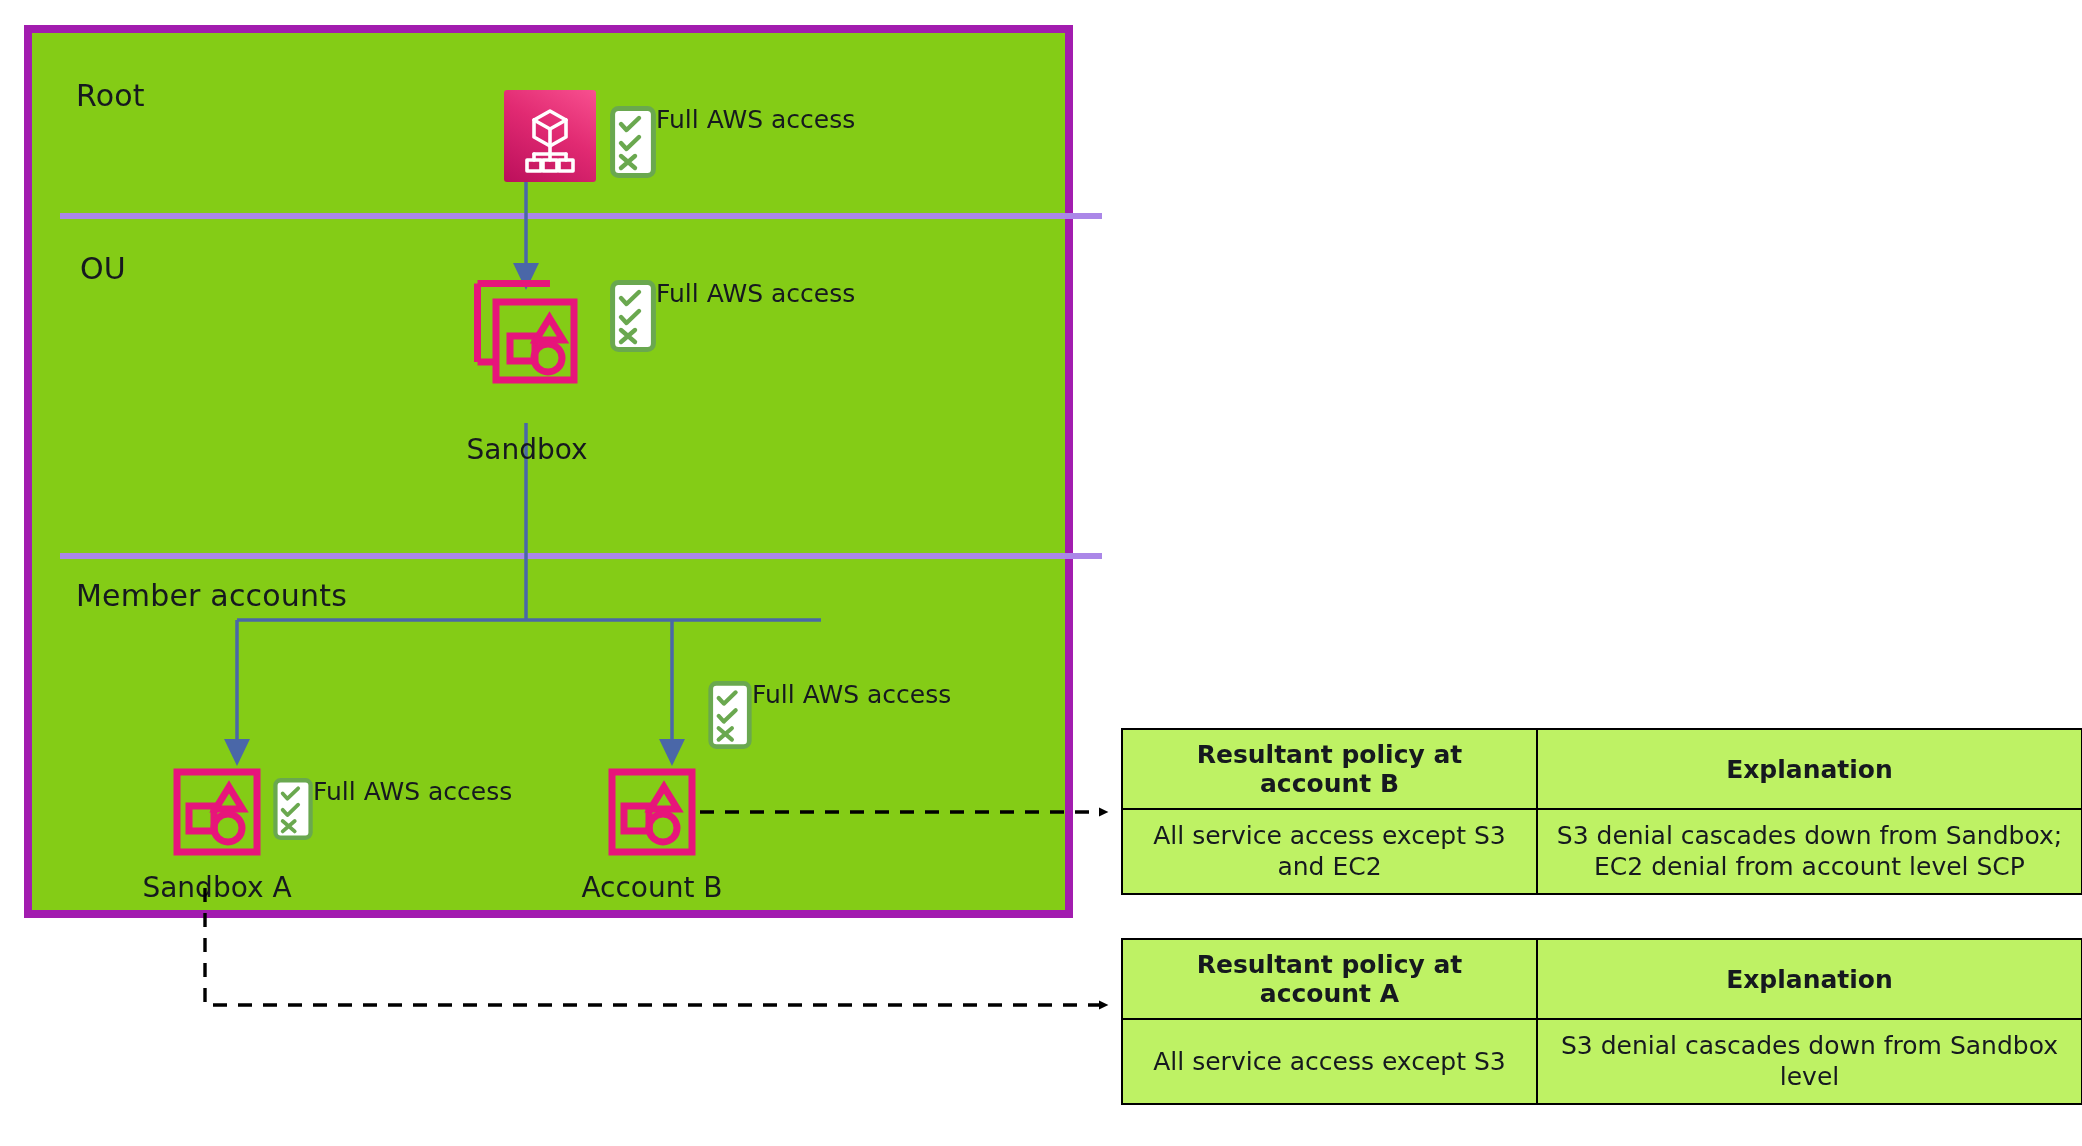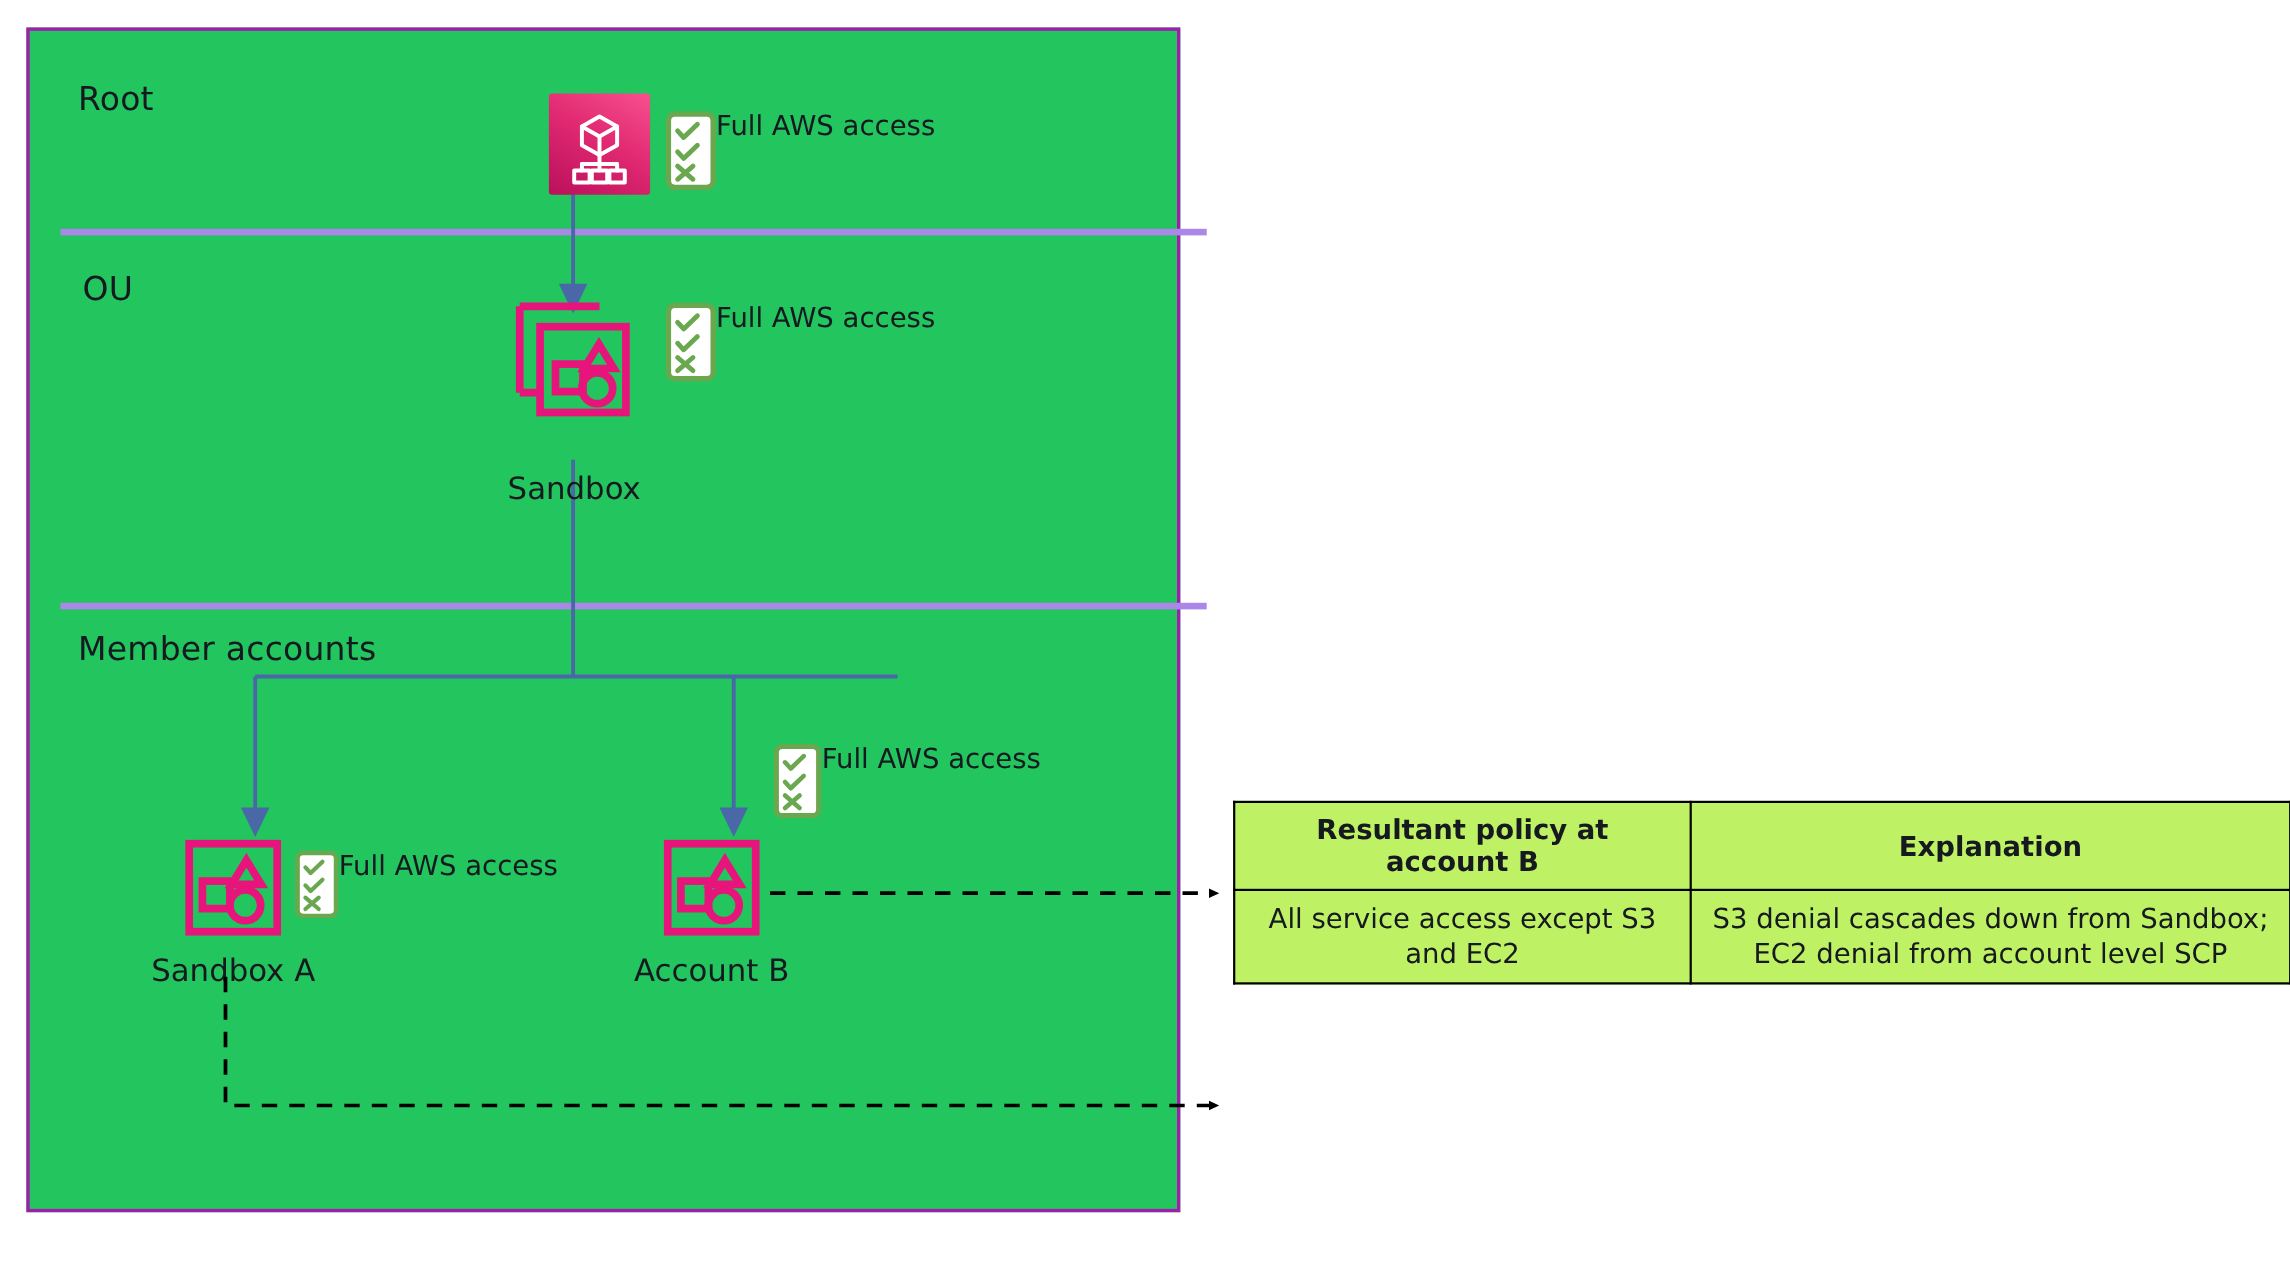--- a/index.html
+++ b/index.html
@@ -21,24 +21,24 @@
     width: 2082px;
     height: 1146px;
   }
 
   
   .org-frame {
     position: absolute;
     left: 24px;
     top: 25px;
     width: 1049px;
-    height: 1077px;
-    border: 3px solid #a21caf;
+    height: 893px;
+    border: 8px solid #a21caf;
     box-sizing: border-box;
-    background: #22c55e;
+    background: #84cc16;
   }
 
   
   .divider {
     position: absolute;
     left: 28px;
     width: 1042px;
     height: 6px;
     background: #ab87e8;
   }
@@ -316,14 +316,32 @@
       </tr>
     </thead>
     <tbody>
       <tr>
         <td>All service access except S3 and EC2</td>
         <td>S3 denial cascades down from Sandbox; EC2 denial from account level SCP</td>
       </tr>
     </tbody>
   </table>
 
+  <table class="result-table tbl-a">
+    <colgroup>
+        <col class="c1">
+        <col class="c2">
+      </colgroup>
+    <thead>
+      <tr>
+        <th>Resultant policy at account A</th>
+        <th>Explanation</th>
+      </tr>
+    </thead>
+    <tbody>
+      <tr>
+        <td>All service access except S3</td>
+        <td>S3 denial cascades down from Sandbox level</td>
+      </tr>
+    </tbody>
+  </table>
 
 </div>
 
 </body></html>

